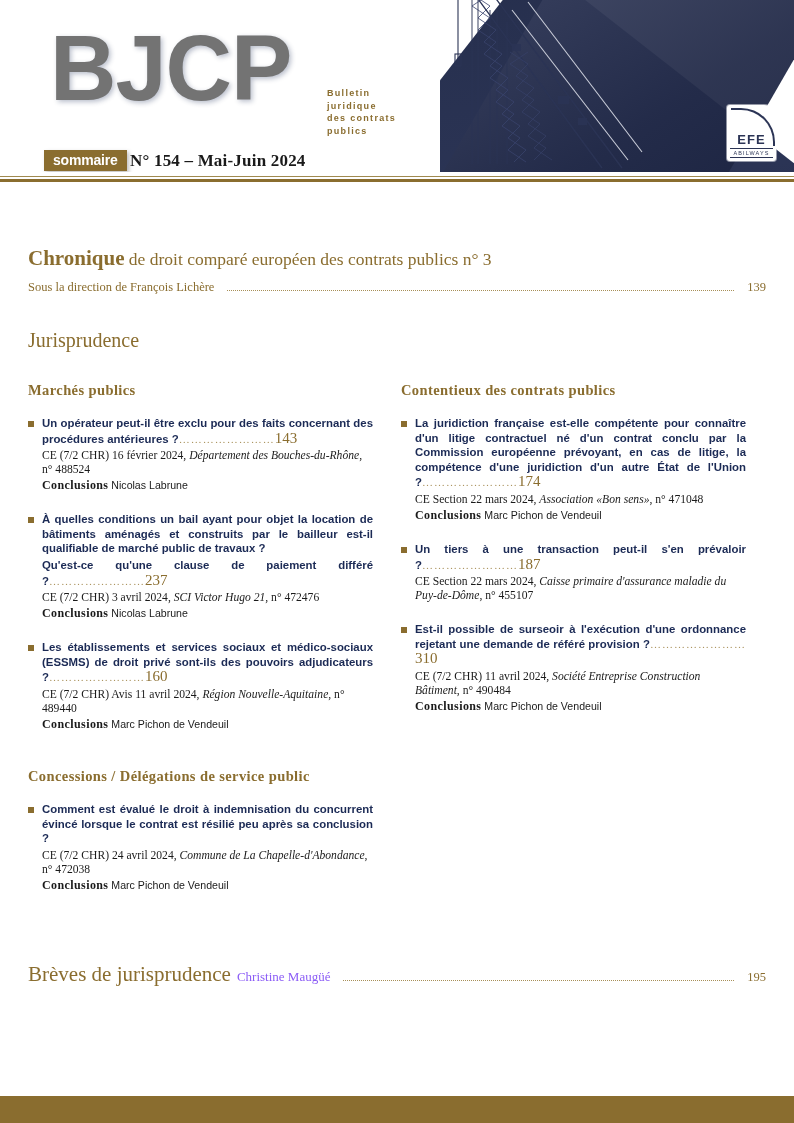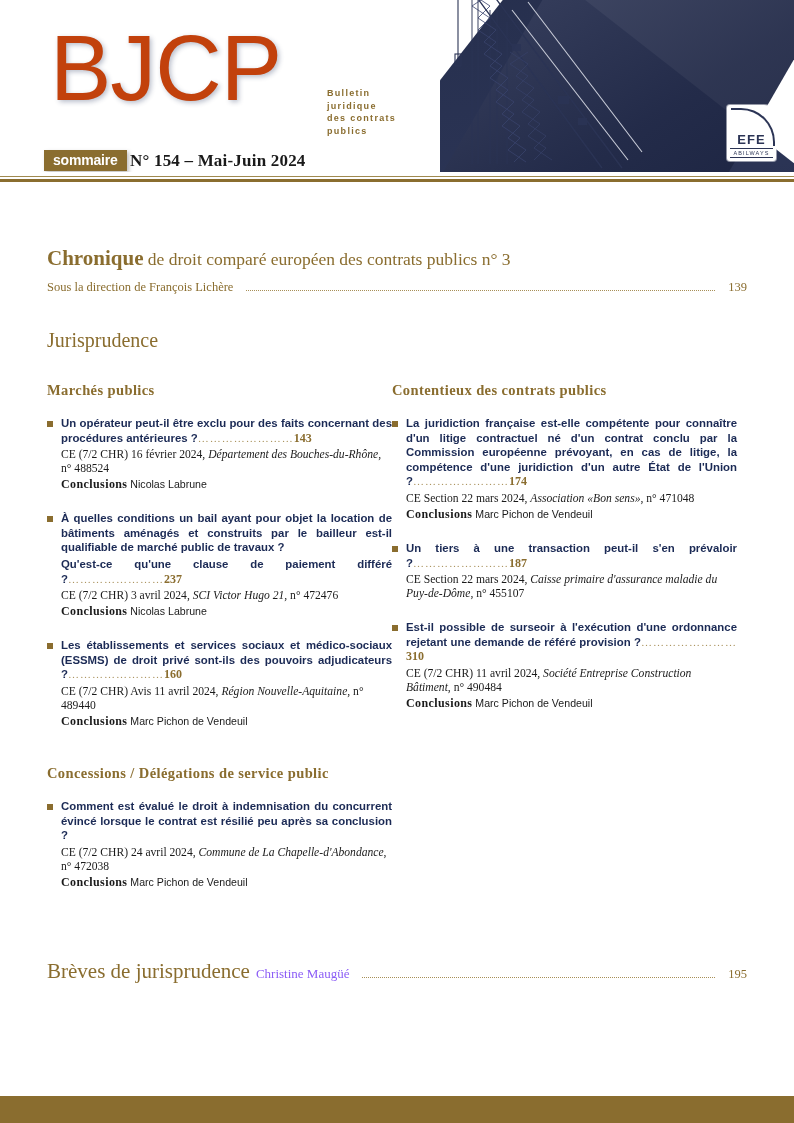--- a/index.html
+++ b/index.html
@@ -69,22 +69,22 @@
     font-family:"Liberation Sans", sans-serif;
     font-size:5.5px;letter-spacing:1.1px;color:#2b3455;
     border-top:1px solid #2b3455;border-bottom:1px solid #2b3455;
     padding:1px 0;
   }
 
   .bjcp{
     position:absolute;left:50px;top:22px;
     font-family:"Liberation Sans", sans-serif;
     font-size:92px;line-height:92px;
-    font-weight:400;
-    color:#c2410c;
+    font-weight:700;
+    color:#737373;
     letter-spacing:-1px;
     text-shadow:2px 2px 5px rgba(27,42,85,.30);
   }
   .subtitle{
     position:absolute;left:327px;top:87px;
     font-family:"Liberation Sans", sans-serif;
     font-size:9px;line-height:12.5px;
     font-weight:bold;
     color:#8a6d2f;
     letter-spacing:1.3px;
@@ -111,21 +111,21 @@
   }
   .rule-thin{
     position:absolute;left:0;top:176px;width:794px;height:1px;background:#a08a4f;
   }
   .rule-thick{
     position:absolute;left:0;top:179px;width:794px;height:3px;background:#8a6d2f;
   }
 
   
   .content{position:absolute;left:0;top:186px;width:794px;}
-  .pad{padding:0 47px;}
+  .pad{padding:0 28px;}
 
   .chronique-block{margin-top:60px;}
   .chronique-title{
     font-family:"Liberation Serif", serif;
     font-size:19px;color:#8a6d2f;
     white-space:nowrap;
   }
   .chronique-title .lead{font-weight:bold;font-size:21px;}
   .chronique-title .rest{font-weight:normal;font-size:17.5px;}
 
@@ -145,21 +145,21 @@
   .chronique-sub .pg{font-family:"Liberation Serif", serif;font-size:12.5px;}
 
   .jurisprudence-h{
     margin-top:34px;
     font-family:"Liberation Serif", serif;
     font-size:20px;color:#8a6d2f;
     font-weight:normal;
   }
 
   .cols{
-    display:flex;margin-top:30px;
+    display:flex;gap:28px;margin-top:30px;
   }
   .col{width:345px;}
 
   .sec-head{
     font-family:"Liberation Serif", serif;
     font-weight:bold;font-size:14.5px;color:#8a6d2f;
     letter-spacing:.4px;
     margin-bottom:17px;
   }
   .sec-head.second{margin-top:36px;}
@@ -175,21 +175,21 @@
     color:#1b2a55;
     text-align:justify;
     margin:0;
   }
   .q.q2{margin-top:2px;}
   .q .leader{
     border-bottom:1.5px dotted #a78f58;
   }
   .q .pg{
     font-family:"Liberation Serif", serif;
-    font-weight:bold;font-size:12px;color:#8a6d2f;
+    font-weight:normal;font-size:15px;color:#8a6d2f;
   }
   .ref{
     font-family:"Liberation Serif", serif;
     font-size:11.6px;line-height:14px;color:#1a1a1a;
     margin-top:3px;
   }
   .ref i{font-style:italic;}
   .concl{
     font-size:11.6px;line-height:14px;color:#1a1a1a;margin-top:1px;
   }

